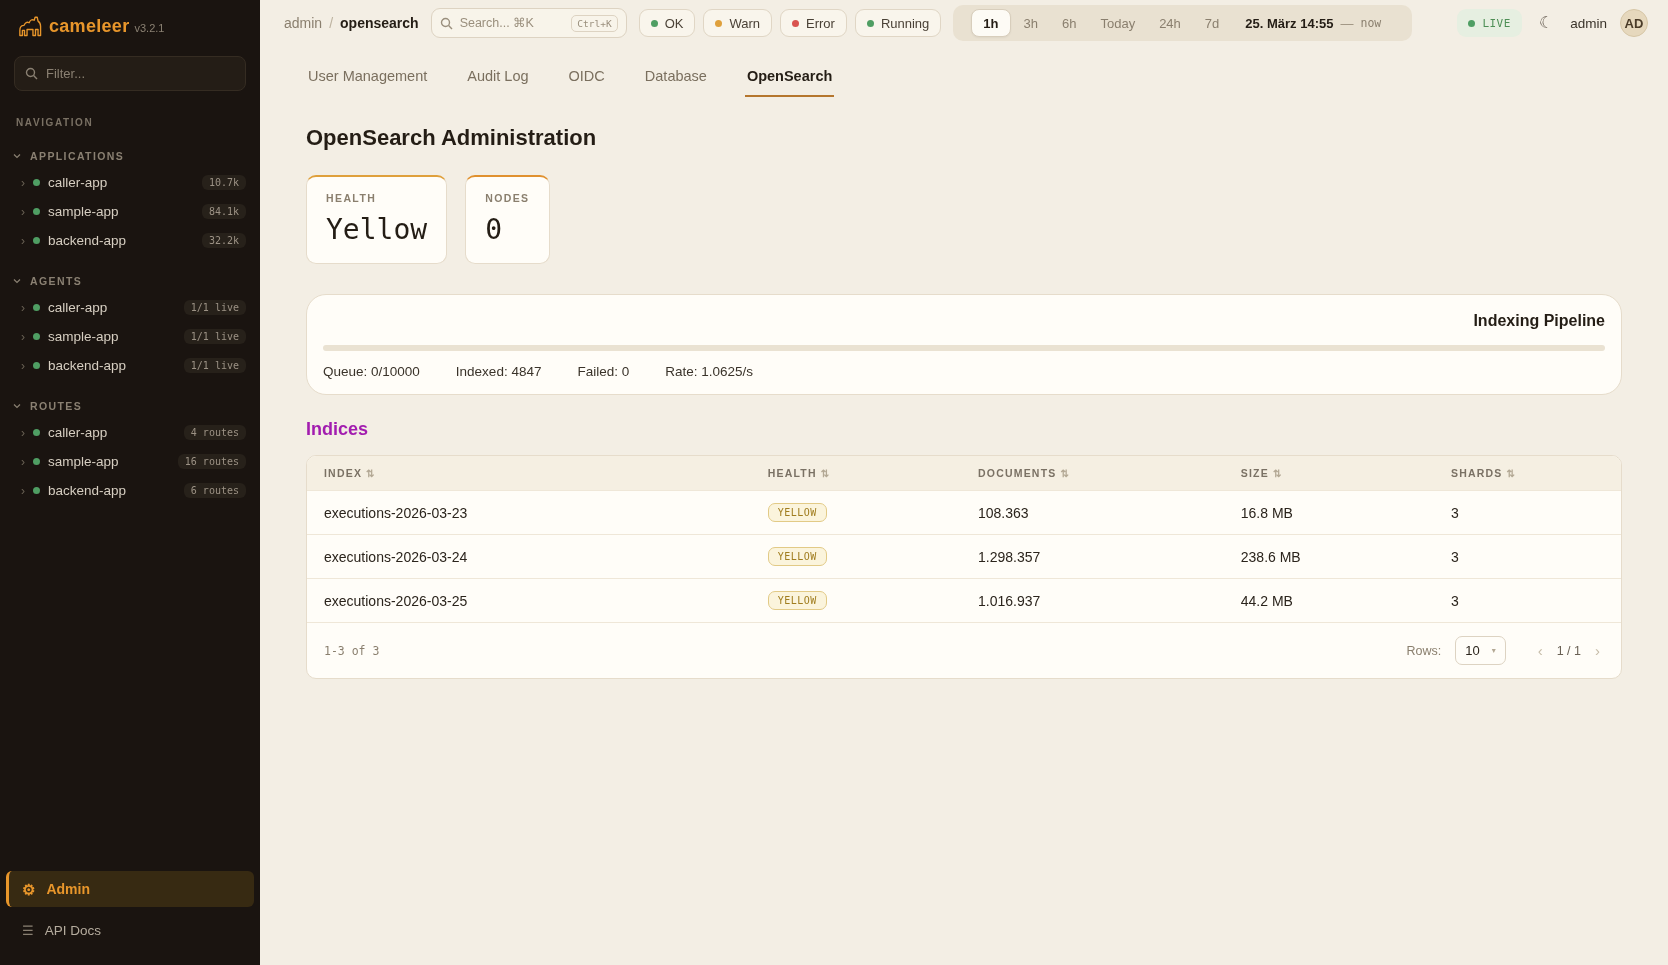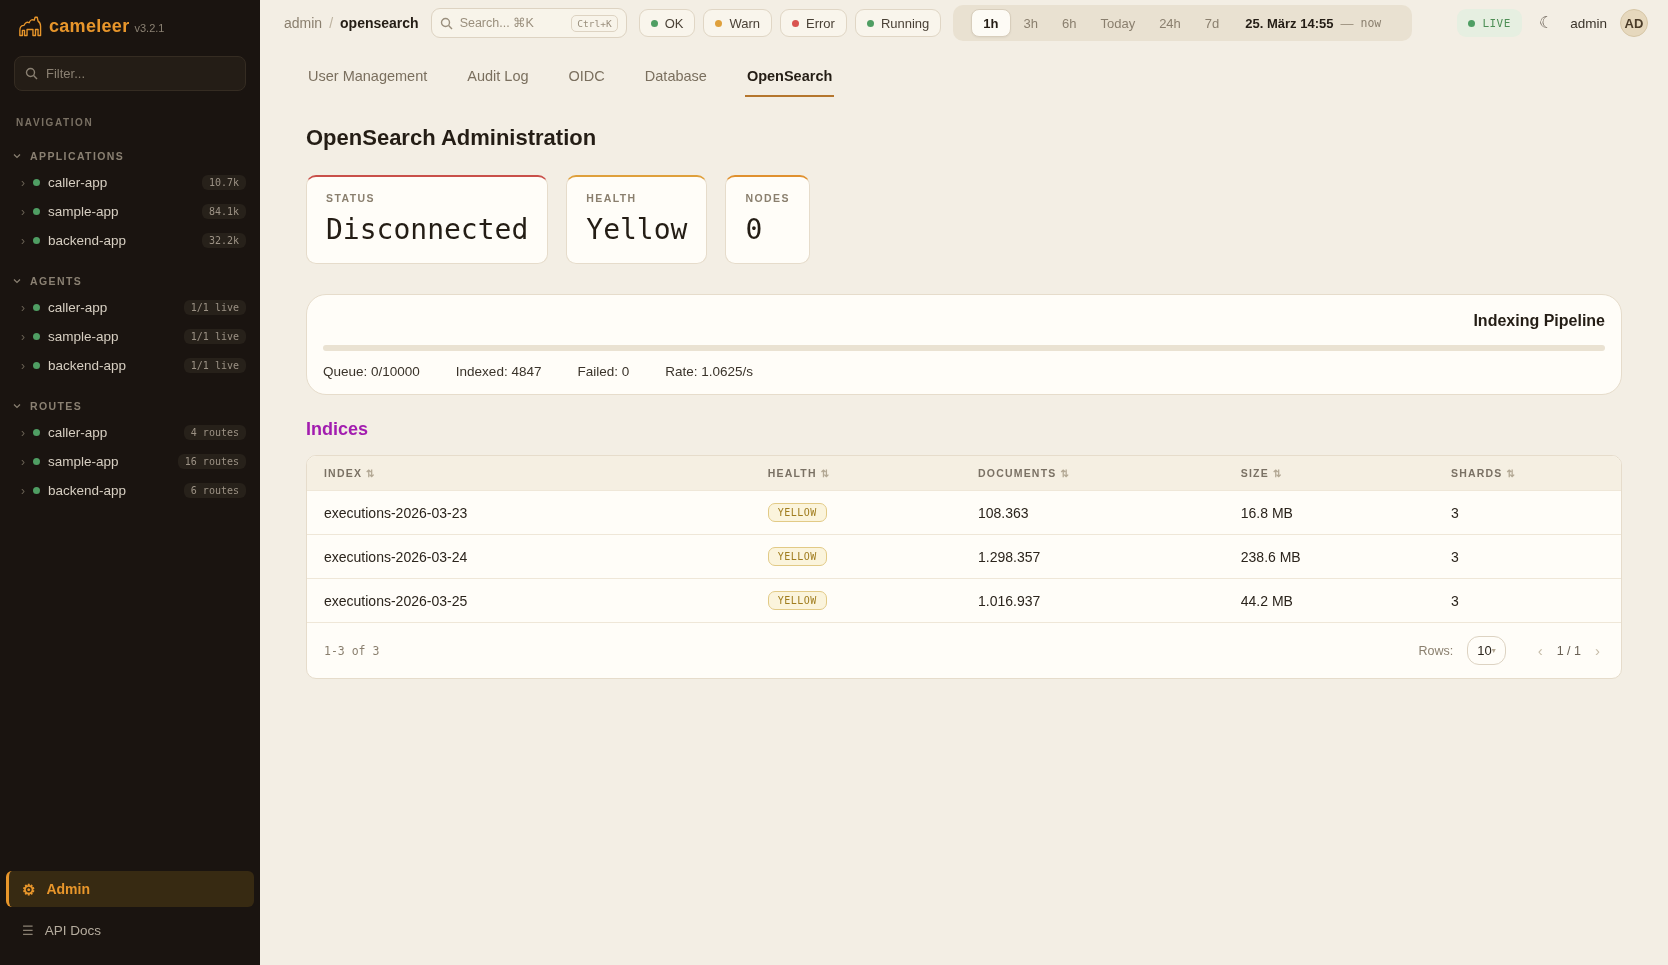--- a/index.html
+++ b/index.html
@@ -81,21 +81,21 @@
   th { text-align:left; font-size:10.5px; letter-spacing:1.2px; color:#7a7164; font-weight:600; padding:11px 14px; cursor:pointer; white-space:nowrap; }
   th:first-child, td:first-child { padding-left:17px; }
   .sort-glyph { font-size:10px; color:#b3a894; margin-left:4px; }
   td { padding:12px 14px; font-size:14px; color:#2b241c; border-top:1px solid #efe7d8; }
   .col-index{width:34%} .col-health{width:16%} .col-docs{width:20%} .col-size{width:16%} .col-shards{width:14%}
   .health-badge { display:inline-block; border:1px solid #e2ca86; background:#fbf4dc; color:#a07d1f; font-family:"DejaVu Sans Mono",monospace; font-size:10px; padding:3px 9px; border-radius:7px; letter-spacing:0.5px; }
   .table-footer { display:flex; align-items:center; padding:13px 17px; border-top:1px solid #efe7d8; }
   .range-label { font-family:"DejaVu Sans Mono",monospace; font-size:11.5px; color:#8a7f6e; }
   .footer-right { margin-left:auto; display:flex; align-items:center; gap:14px; }
   .rows-label { font-size:12.5px; color:#8a7f6e; }
-  .rows-select { border:1px solid #ddd3c2; border-radius:12px; height:29px; padding:0 9px; display:flex; align-items:center; gap:0; font-size:13px; color:#2b241c; background:#fffdf8; cursor:pointer; }
+  .rows-select { border:1px solid #ddd3c2; border-radius:7px; height:29px; padding:0 9px; display:flex; align-items:center; gap:12px; font-size:13px; color:#2b241c; background:#fffdf8; cursor:pointer; }
   .select-caret { font-size:8px; color:#b3a894; }
   .pager { display:flex; align-items:center; gap:10px; margin-left:14px; }
   .pager-btn { background:transparent; border:none; font-size:15px; color:#c6bca8; cursor:pointer; line-height:1; padding:2px 4px; }
   .page-indicator { font-size:12.5px; color:#6a6154; }
 </style>
 </head>
 <body>
 
 <aside class="sidebar">
   <div class="logo-row">
@@ -288,24 +288,20 @@
       <span class="tab">User Management</span>
       <span class="tab">Audit Log</span>
       <span class="tab">OIDC</span>
       <span class="tab">Database</span>
       <span class="tab active">OpenSearch</span>
     </nav>
 
     <h1 class="page-title">OpenSearch Administration</h1>
 
     <div class="stats-row">
-      <div class="stat-card" style="border-top-color: rgb(201, 80, 74);">
-        <div class="stat-label">STATUS</div>
-        <div class="stat-value">Disconnected</div>
-      </div>
       <div class="stat-card" style="border-top-color: rgb(223, 160, 60);">
         <div class="stat-label">HEALTH</div>
         <div class="stat-value">Yellow</div>
       </div>
       <div class="stat-card" style="border-top-color: rgb(224, 145, 47);">
         <div class="stat-label">NODES</div>
         <div class="stat-value">0</div>
       </div>
     </div>
 

